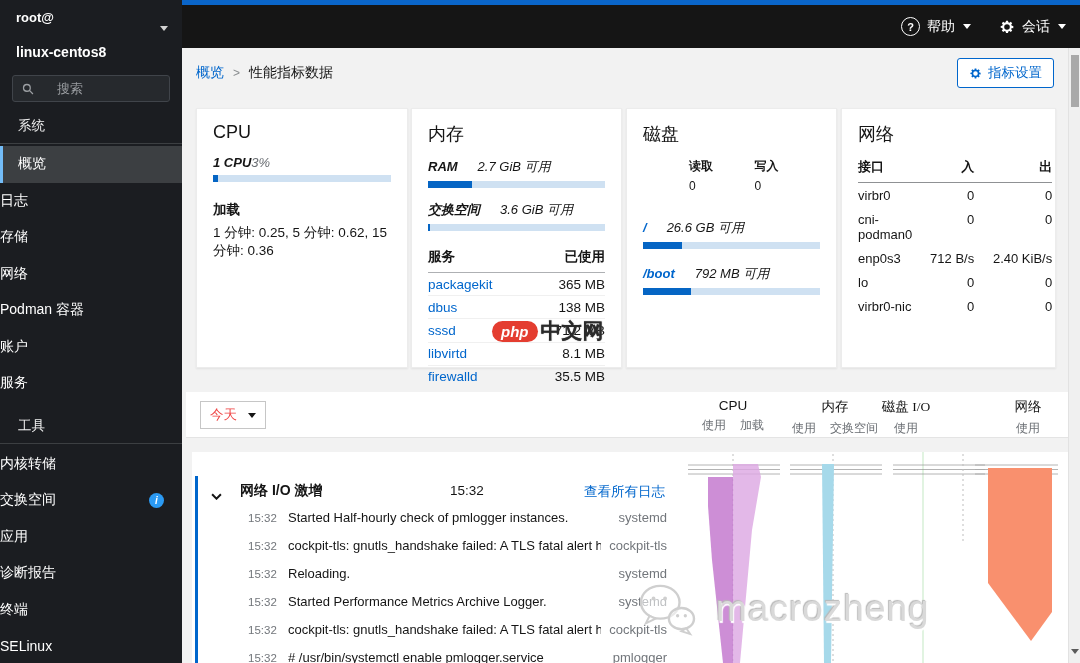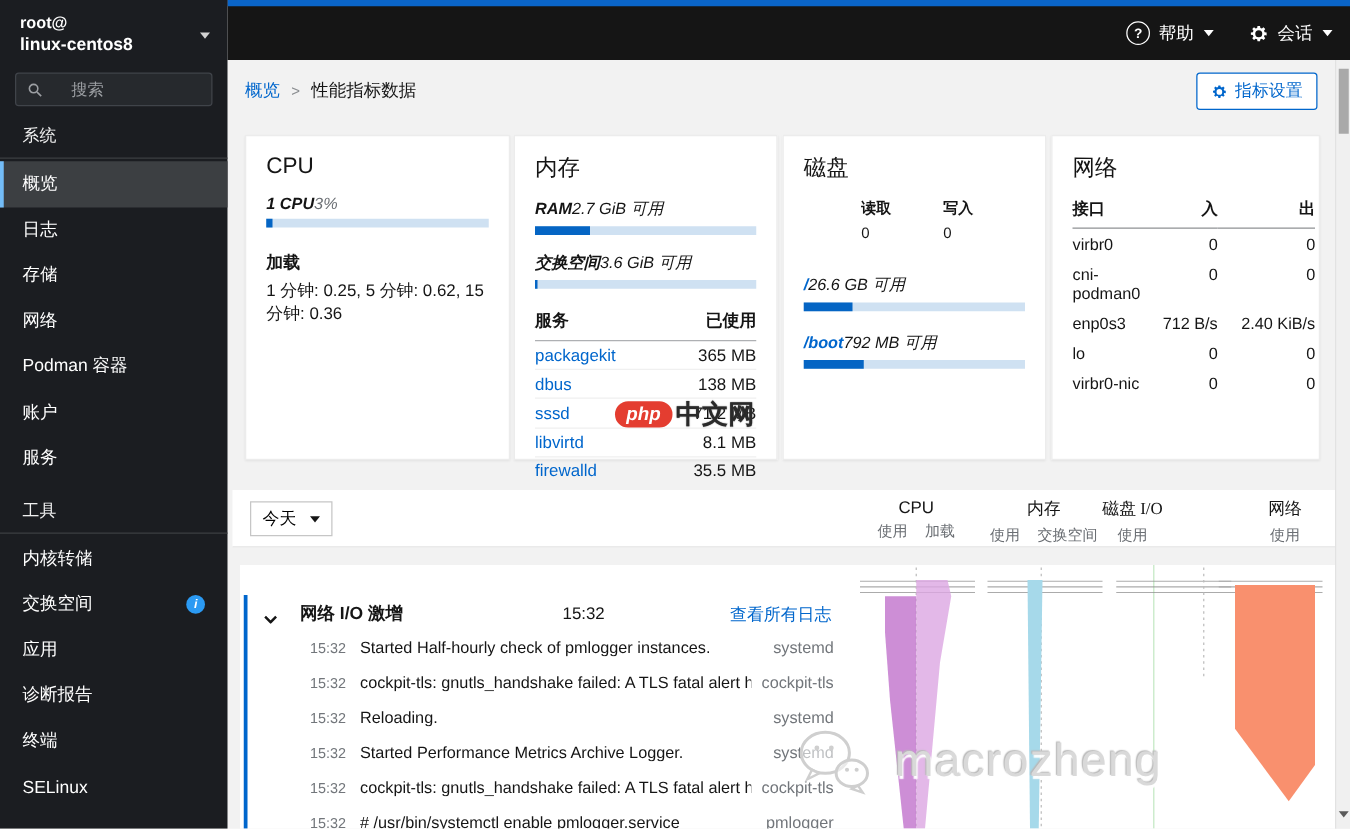--- a/index.html
+++ b/index.html
@@ -3,28 +3,28 @@
 <meta charset="utf-8">
 <style>
   html,body{margin:0;padding:0;}
   body{font-family:"Liberation Sans","DejaVu Sans",sans-serif;}
   .page{position:relative;width:1080px;height:663px;background:#f2f2f2;overflow:hidden;}
 
   
   .sidebar{position:absolute;left:0;top:0;width:182px;height:663px;background:#1b1d21;color:#fff;z-index:5;}
   .host{position:relative;padding:9px 16px 4px;}
   .host .user{font-size:13px;font-weight:700;line-height:17px;}
-  .host .hostname{font-size:14px;font-weight:700;line-height:18px;}
+  .host .hostname{font-size:14px;font-weight:700;line-height:18px;margin-top:17px;}
   .host .caret{position:absolute;right:14px;top:26px;color:#d2d2d2;}
   .caret{width:0;height:0;border-left:4px solid transparent;border-right:4px solid transparent;border-top:5px solid currentColor;display:inline-block;}
   .search{margin:10px 12px 0;height:27px;background:#26292d;border:1px solid #40444a;border-radius:3px;display:flex;align-items:center;gap:23px;padding:0 9px;box-sizing:border-box;}
   .search-ph{color:#9c9fa3;font-size:13px;}
   .nav-section{padding:15px 0 5px 18px;font-size:13.5px;color:#f0f0f0;}
   .nav-divider{border-bottom:1px solid #3c3f42;margin:3px 0 2px;}
-  .nav-item{position:relative;height:36.5px;display:flex;align-items:center;padding-left:18px;font-size:14px;color:#fff;cursor:pointer;box-sizing:border-box;}
+  .nav-item{position:relative;height:36.5px;display:flex;align-items:center;font-size:14px;color:#fff;cursor:pointer;box-sizing:border-box;}
   .nav-item.active{background:#3c3f42;border-left:3px solid #73bcf7;padding-left:15px;}
   .info-badge{position:absolute;right:18px;top:11px;width:15px;height:15px;border-radius:50%;background:#2b9af3;color:#fff;font-size:10px;font-weight:700;display:flex;align-items:center;justify-content:center;font-style:italic;}
 
   
   .masthead{position:absolute;left:182px;top:0;right:0;height:48px;background:#151515;}
   .mast-accent{position:absolute;left:0;top:0;right:0;height:5px;background:#0a65c9;}
   .mast-items{position:absolute;right:14px;top:5px;height:43px;display:flex;align-items:center;gap:28px;}
   .mast-item{display:flex;align-items:center;gap:7px;color:#fff;font-size:14px;cursor:pointer;}
   .help-circ{width:17px;height:17px;border:1.5px solid #fff;border-radius:50%;font-size:11px;font-weight:700;display:flex;align-items:center;justify-content:center;}
   .mast-item .caret{color:#fff;margin-left:1px;}
@@ -35,40 +35,40 @@
   .bc-sep{color:#8a8d90;font-size:12px;}
   .bc-current{color:#151515;}
   .metrics-btn{position:absolute;right:26px;top:58px;height:28px;display:flex;align-items:center;gap:6px;padding:0 11px;background:#fff;border:1px solid #0066cc;border-radius:3px;color:#0066cc;font-size:13.5px;cursor:pointer;}
 
   
   .card{position:absolute;top:108px;height:260px;background:#fff;border:1px solid #ececec;box-shadow:0 1px 2px rgba(3,3,3,.07);box-sizing:border-box;padding:13px 16px;}
   .card h2{margin:0 0 12px;font-size:18px;font-weight:400;color:#151515;}
   .row-flex{display:flex;align-items:baseline;font-size:13px;font-style:italic;}
   .lbl{font-weight:700;color:#151515;}
   .muted{color:#6a6e73;}
-  .dark{color:#151515;}
+  .dark{color:#151515;margin-left:20px;}
   .prog{height:7px;background:#cfe1f2;margin-top:5px;}
   .prog>span{display:block;height:100%;background:#0565c4;width:0;}
   .load-title{font-weight:700;font-size:13.5px;color:#151515;margin-top:19px;}
   .load-vals{font-size:13.5px;color:#151515;margin-top:5px;}
   .tbl-head{display:flex;justify-content:space-between;font-weight:700;font-size:13.5px;color:#151515;padding-bottom:6px;border-bottom:1px solid #aeb0b3;margin-top:17px;}
   .tbl-row{display:flex;justify-content:space-between;padding:3.6px 0;border-bottom:1px solid #f0f0f0;font-size:13.5px;}
   .link{color:#0066cc;cursor:pointer;}
   .disk-cols{display:flex;font-size:12px;margin-left:46px;}
   .disk-col{flex:1;}
   .disk-col .num{margin-top:4px;color:#151515;}
   .mount{margin-top:16px;}
   .net-grid{display:grid;grid-template-columns:1fr 62px 78px;font-size:13px;align-items:baseline;}
   .net-grid .h{font-weight:700;color:#151515;padding-bottom:6px;border-bottom:1px solid #8f9194;}
   .net-grid .c{padding:4.6px 0;color:#151515;}
   .net-grid .r{text-align:right;}
 
   
   .toolbar{position:absolute;left:186px;top:392px;width:882px;height:46px;background:#fff;border-bottom:1px solid #e4e4e4;box-sizing:border-box;}
-  .range-select{position:absolute;left:14px;top:9px;width:66px;height:28px;border:1px solid #c6c6c6;background:#fff;display:flex;align-items:center;justify-content:space-between;padding:0 9px;font-size:13.5px;color:#000000;box-sizing:border-box;cursor:pointer;}
+  .range-select{position:absolute;left:14px;top:9px;width:66px;height:28px;border:1px solid #c6c6c6;background:#fff;display:flex;align-items:center;justify-content:space-between;padding:0 9px;font-size:13.5px;color:#ef4444;box-sizing:border-box;cursor:pointer;}
   .range-select .caret{color:#151515;}
   .col-head{position:absolute;top:6px;width:100px;text-align:center;}
   .col-head .t{font-size:13.5px;color:#151515;}
   .col-head .subs{display:flex;justify-content:center;gap:14px;font-size:12px;color:#6a6e73;margin-top:4px;}
 
   
   .panel{position:absolute;left:192px;top:452px;width:876px;height:211px;background:#fff;overflow:hidden;}
   .event{position:absolute;left:3px;top:24px;width:472px;height:187px;border-left:3px solid #0066cc;box-sizing:border-box;}
   .ev-head{position:relative;height:30px;}
   .ev-caret{position:absolute;left:13px;top:10px;}

